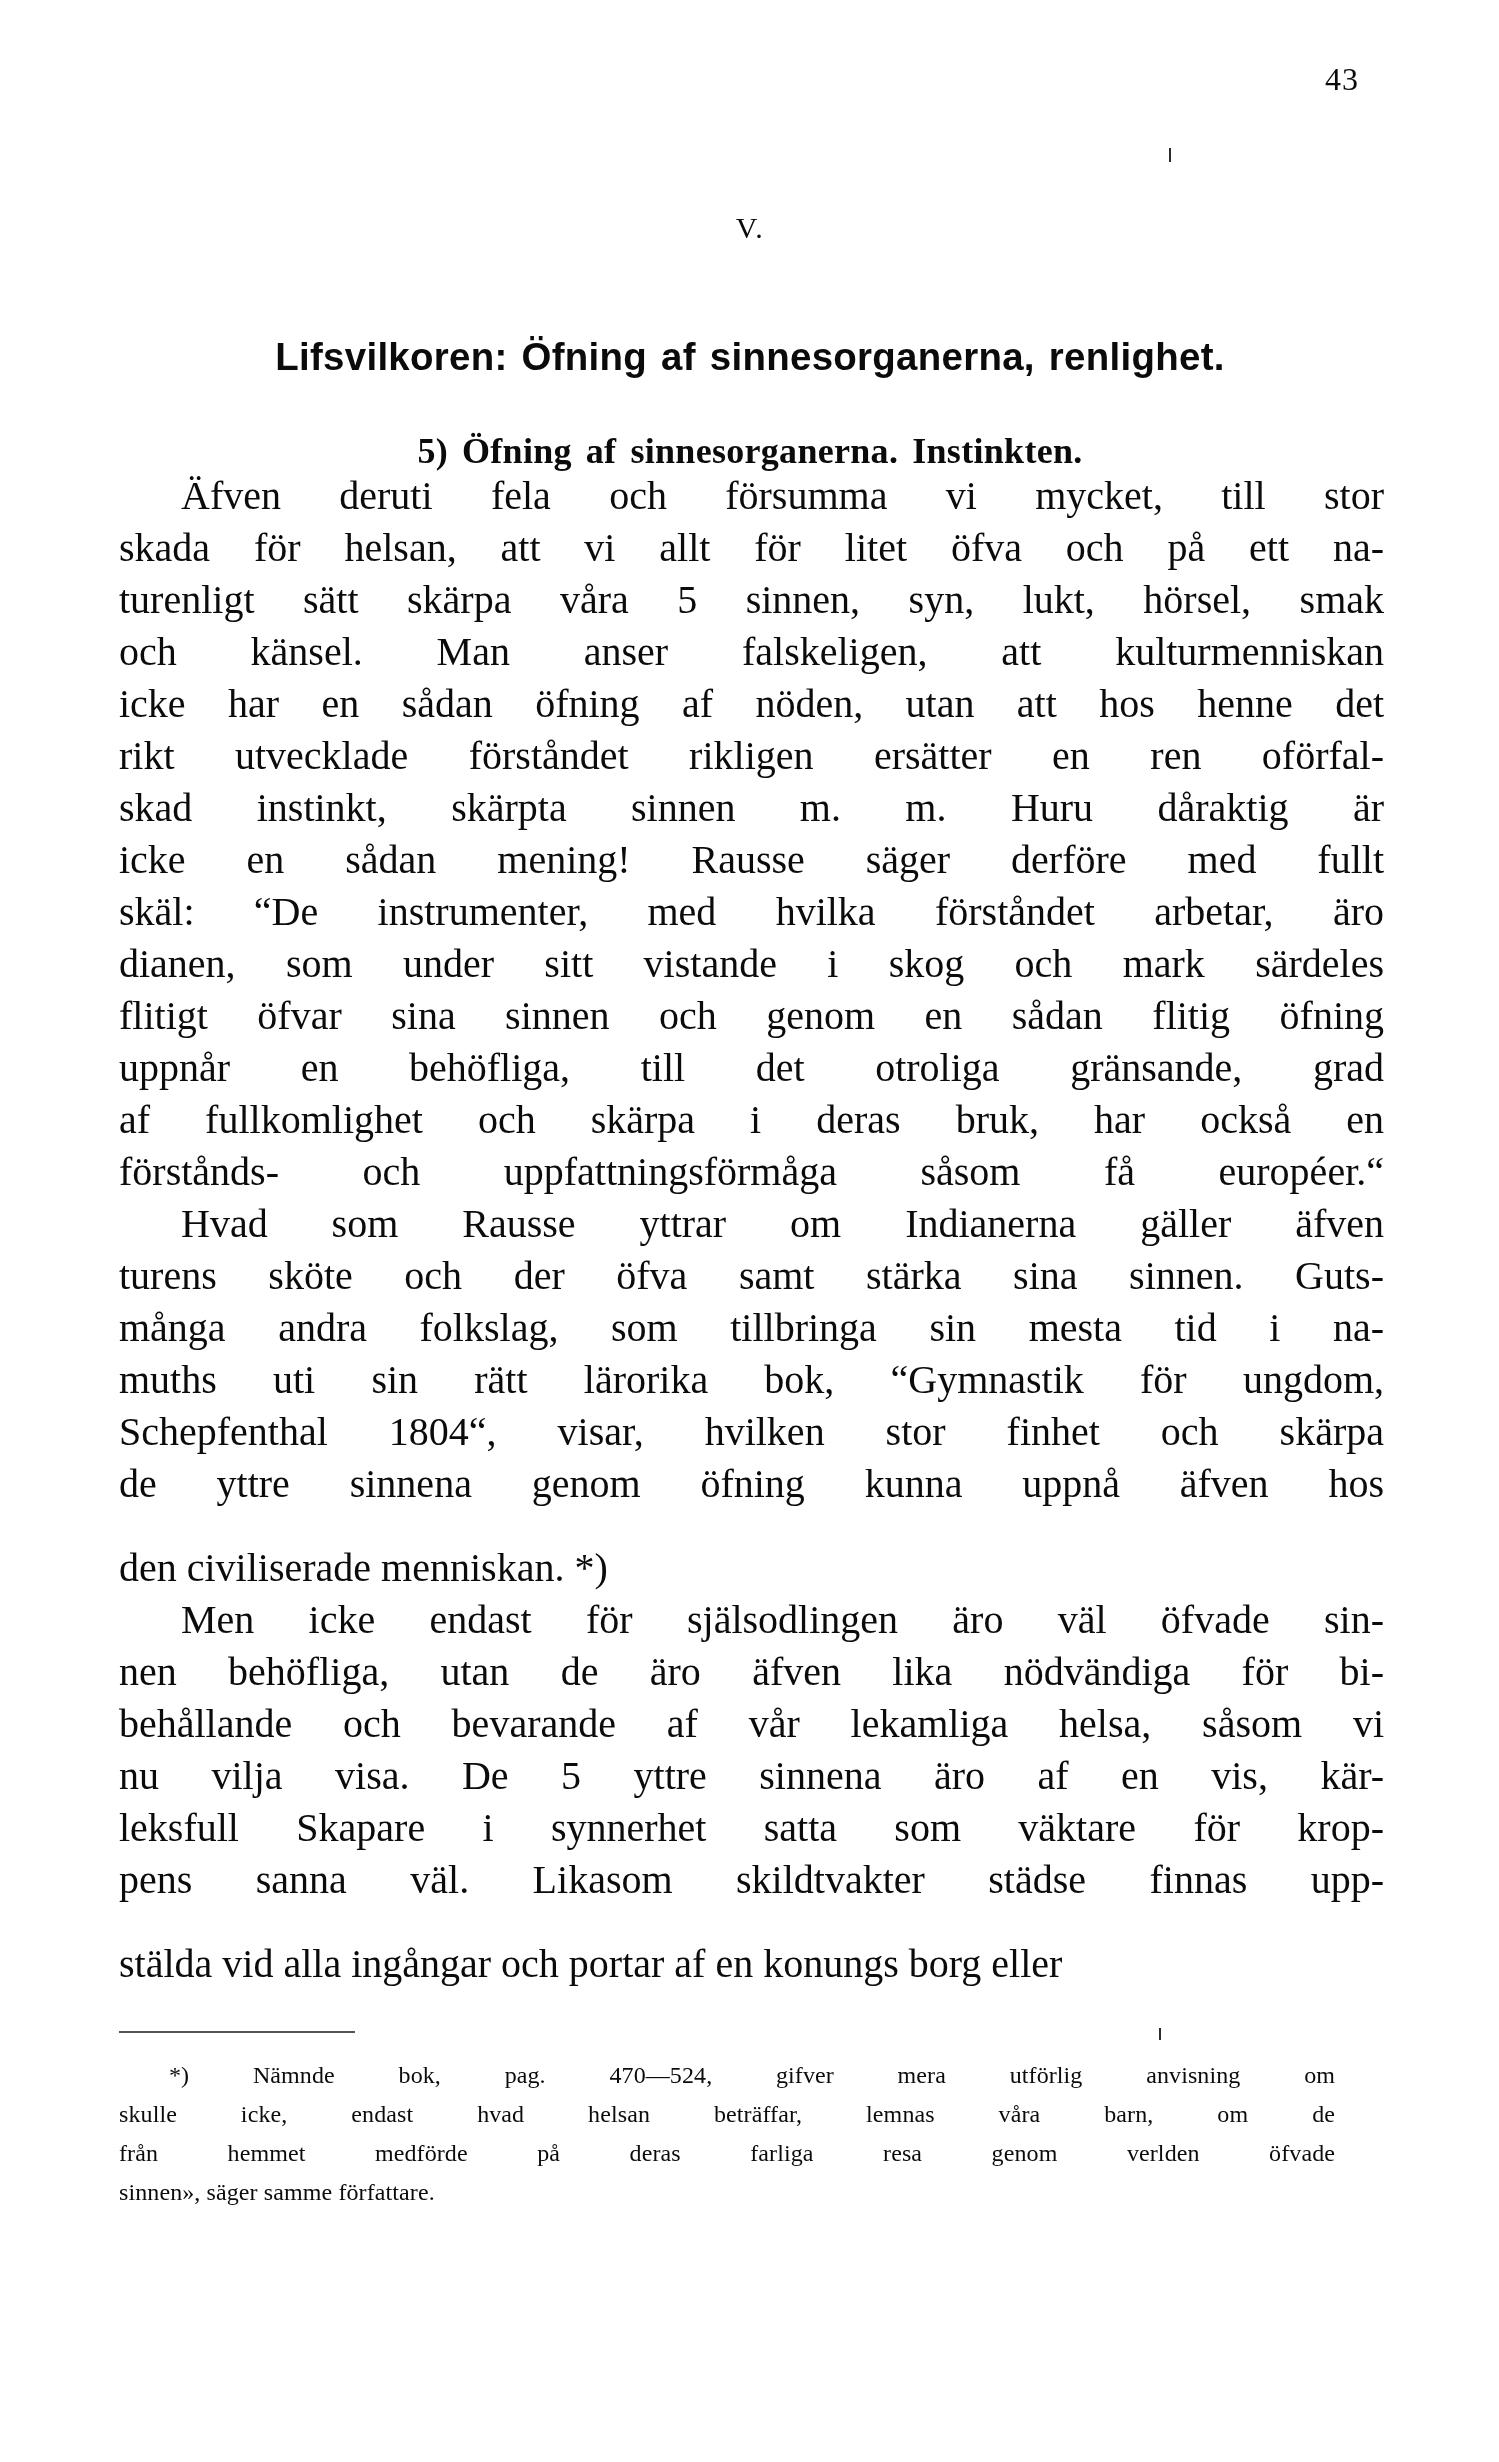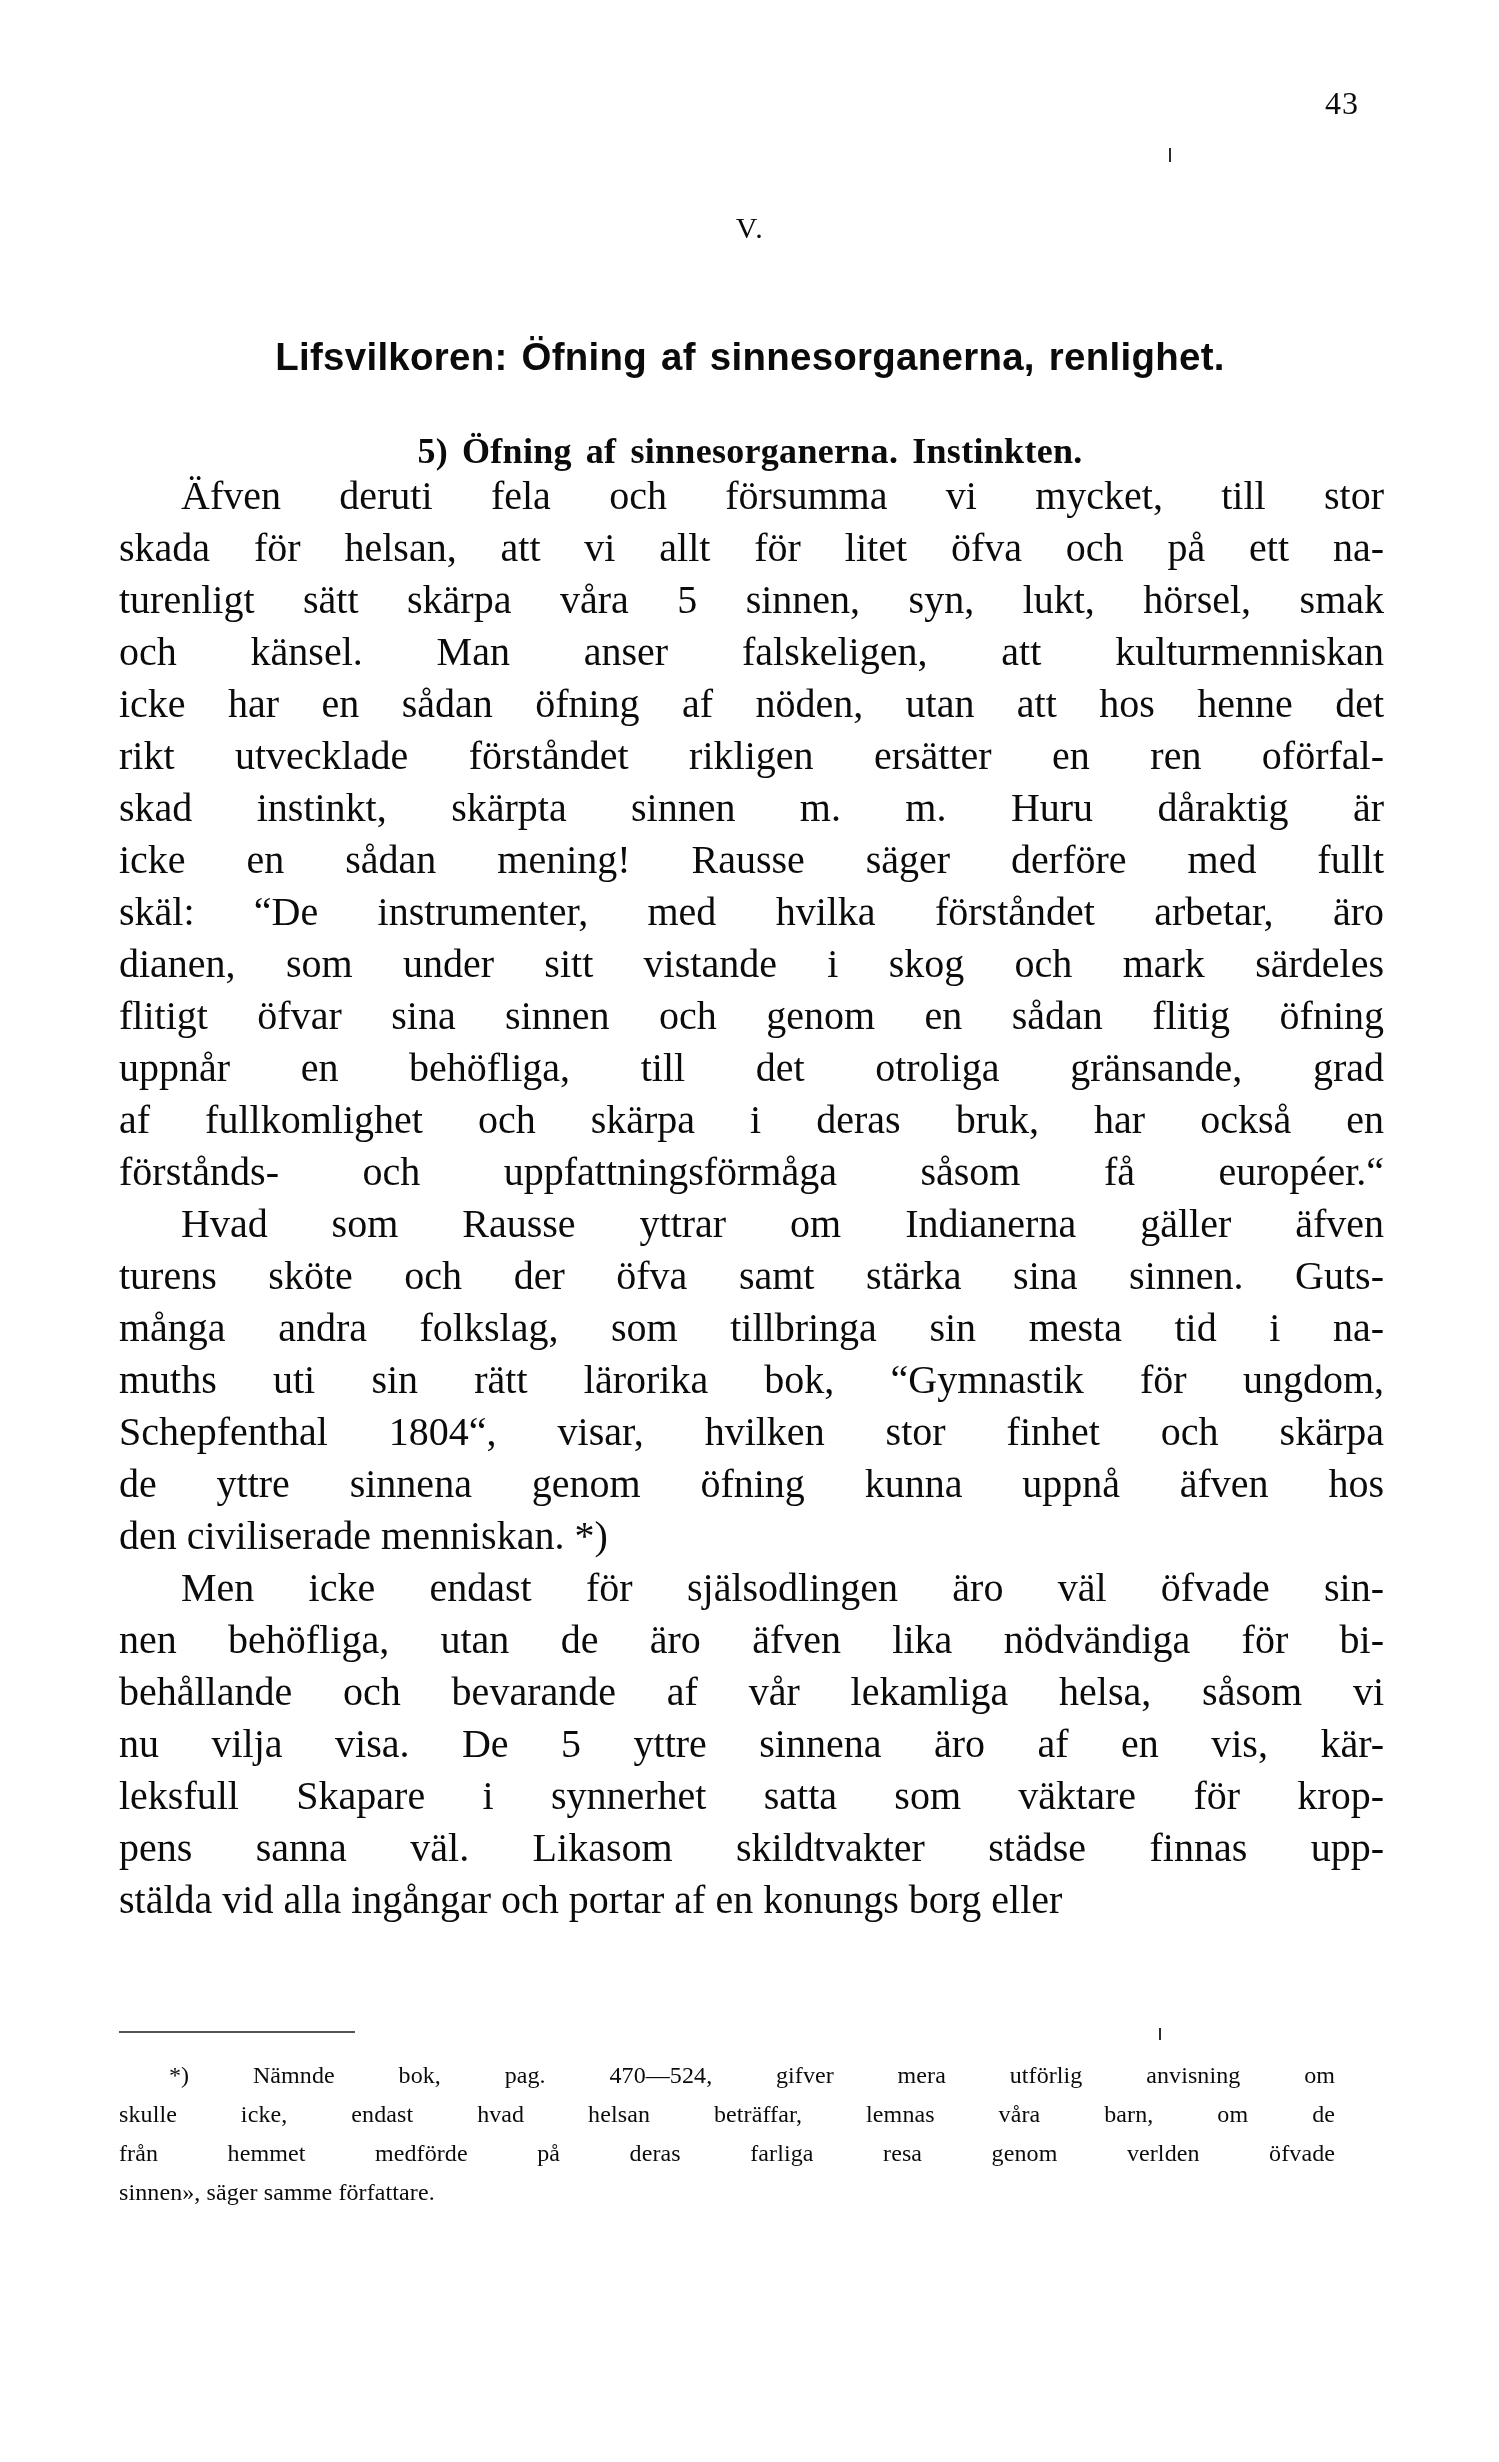--- a/index.html
+++ b/index.html
@@ -20,21 +20,20 @@
   }
 
   
   #folio {
     position: absolute;
     top: 63px;
     right: 141px;
     font-size: 32px;
     letter-spacing: 1px;
     line-height: 1;
-    margin-top: 24px;
   }
 
   
   .speck {
     position: absolute;
     background: #2b2b2b;
   }
   #speck-a { left: 1169px; top: 148px; width: 2.1px; height: 13.6px; }
   #speck-b { left: 1159px; top: 2028px; width: 1.6px; height: 11.5px; }
 
@@ -102,20 +101,21 @@
     text-align-last: justify;
     white-space: normal;
   }
   .ln .ind {
     display: inline-block;
     width: 62px;
   }
   .ln.last {
     text-align: center;
     text-align-last: left;
+    margin-top: 32px;
   }
 
   
   #footnote-rule {
     position: absolute;
     left: 119px;
     top: 2031px;
     width: 236px;
     height: 1.6px;
     background: #2e2e2e;

